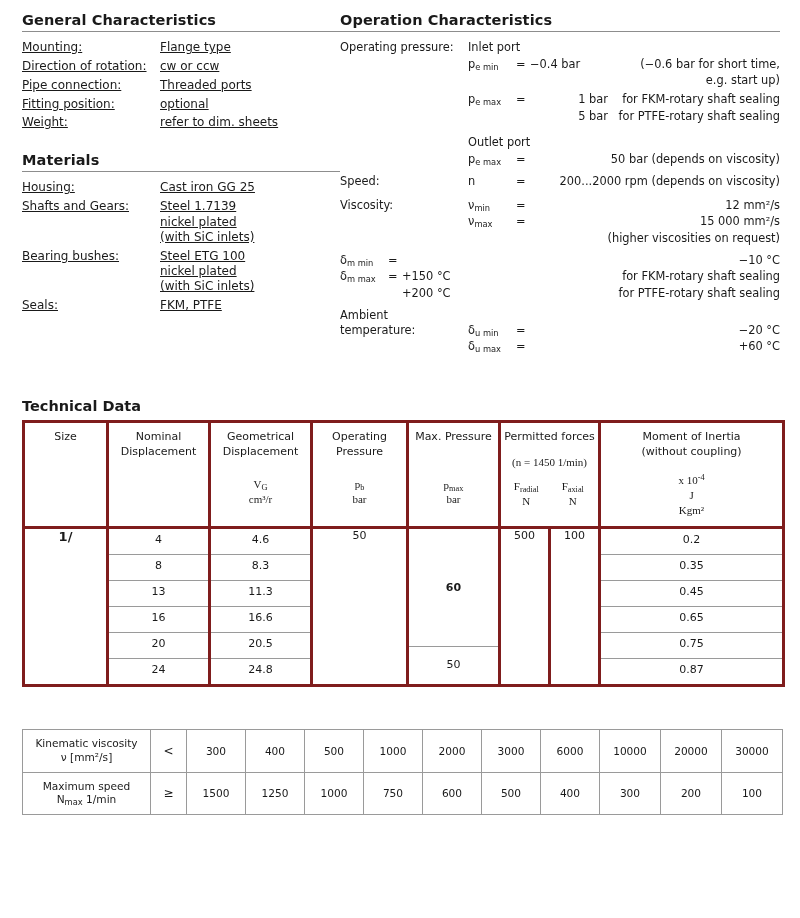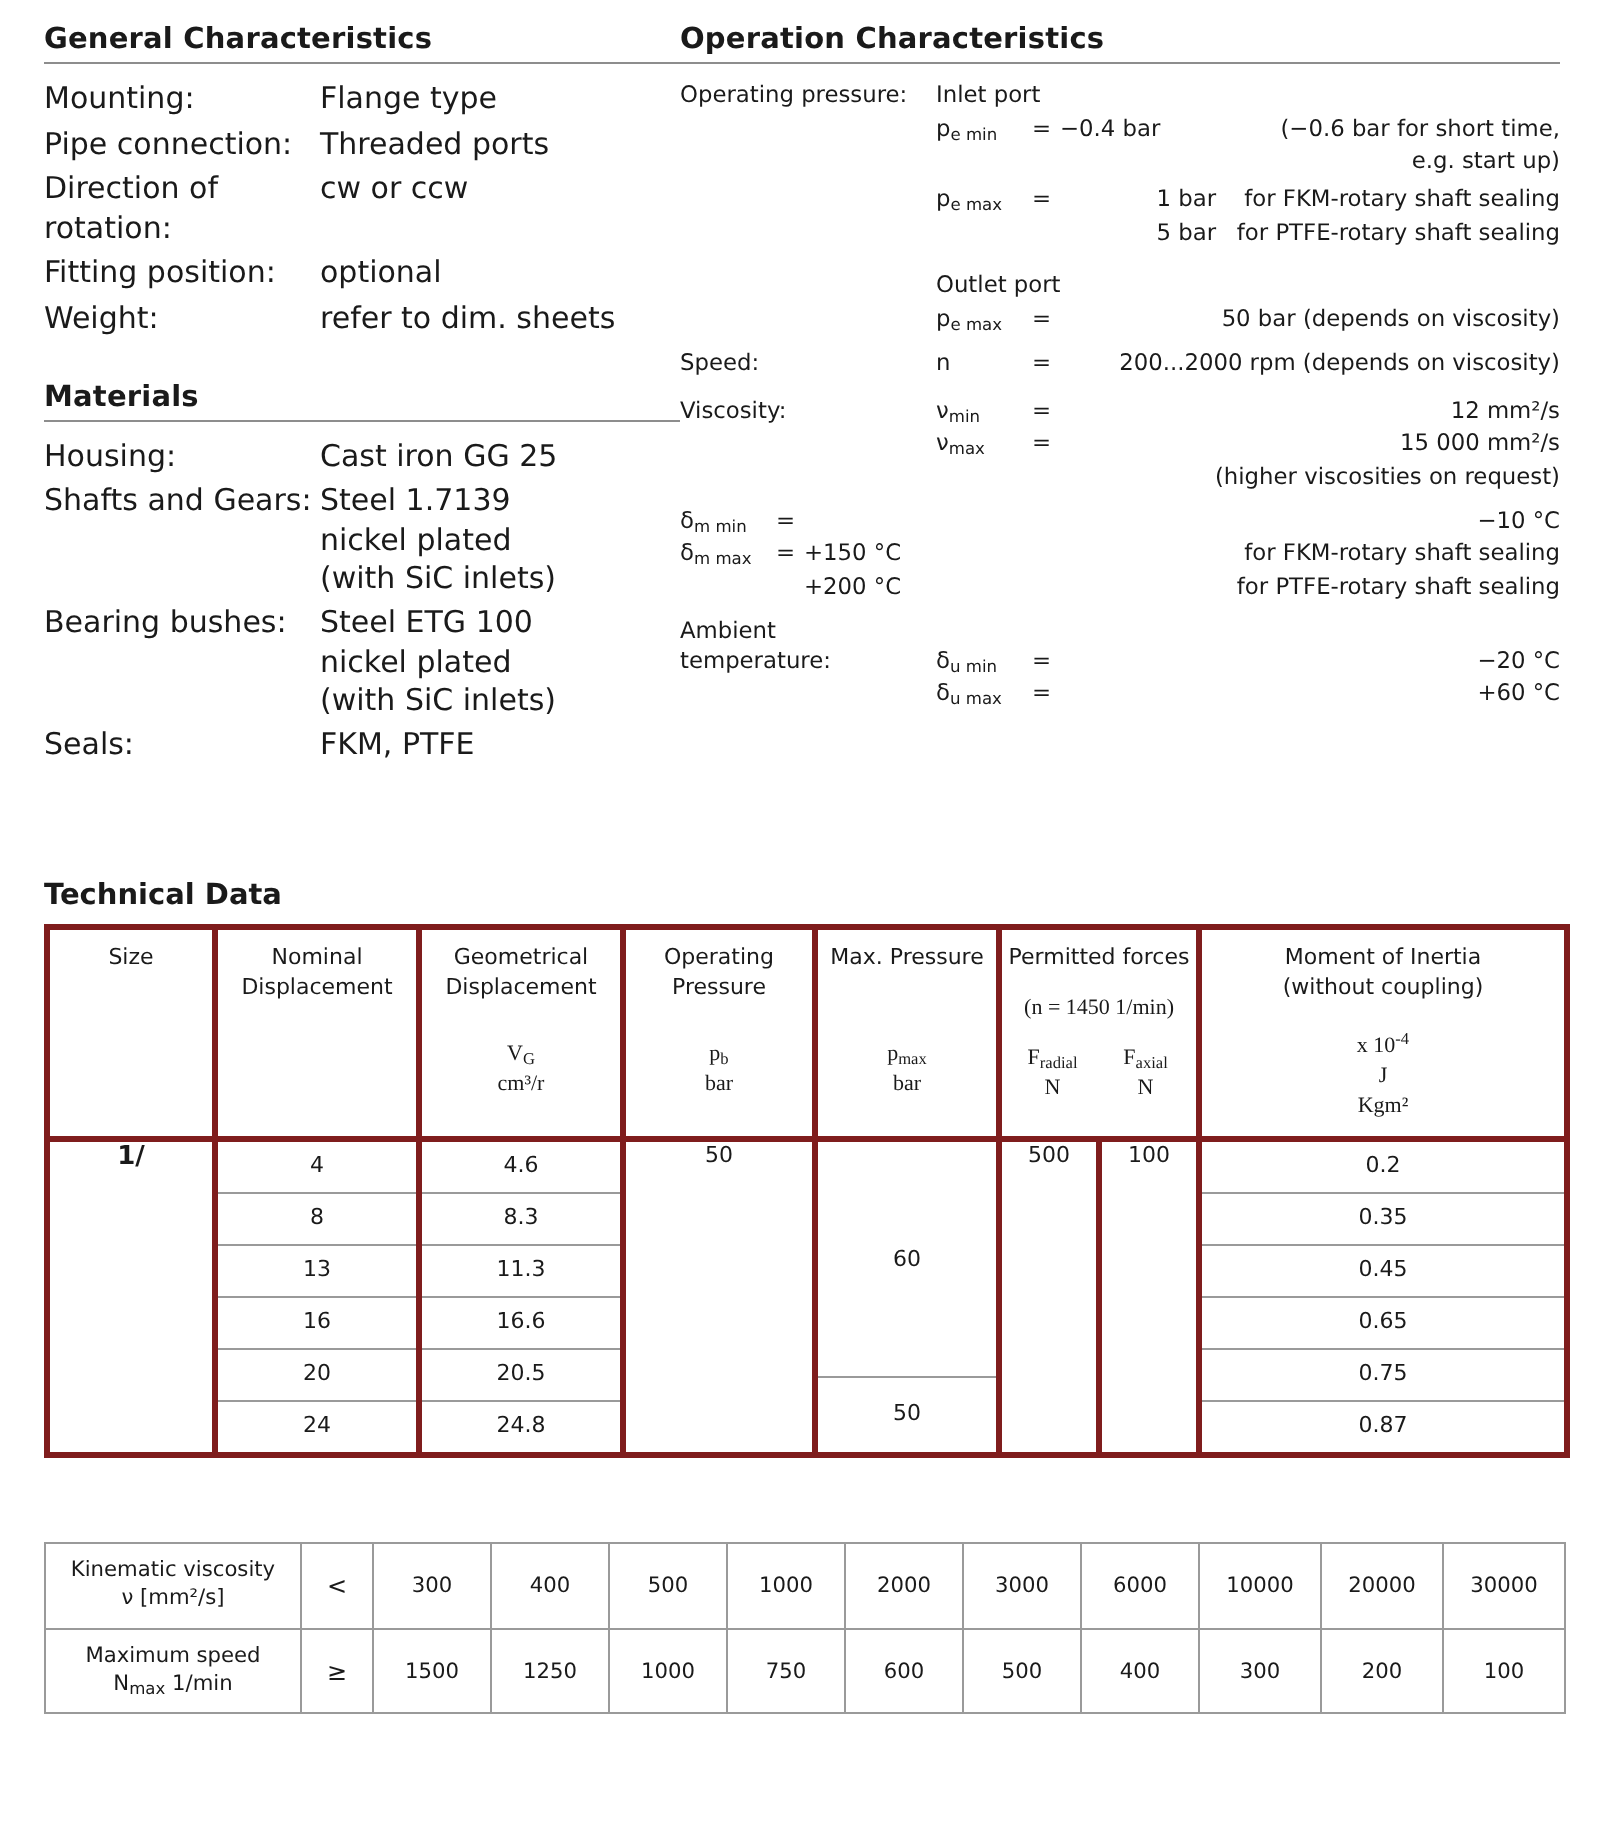--- a/index.html
+++ b/index.html
@@ -38,21 +38,22 @@
   }
   .rule {
     border: 0;
     border-top: 1px solid #8d8d8d;
     margin: 2px 0 8px 0;
   }
   .blk { margin-bottom: 12px; }
 
   table.spec {
     border-collapse: collapse;
-    font-size: 15px;
+    font-size: 12px;
+    text-decoration: underline;
   }
   table.spec td {
     vertical-align: top;
     padding: 0 0 3.5px 0;
     line-height: 1.28;
   }
   td.lbl { width: 138px; padding-right: 4px; }
   td.val { }
 
   
@@ -149,26 +150,26 @@
       <div class="blk">
         <h2 class="section">General Characteristics</h2>
         <hr class="rule">
         <table class="spec">
           <tbody>
               <tr>
             <td class="lbl">Mounting:</td>
             <td class="val">Flange type</td>
           </tr>
           <tr>
+            <td class="lbl">Direction of rotation:</td>
+            <td class="val">cw or ccw</td>
+          </tr>
+          <tr>
             <td class="lbl">Pipe connection:</td>
             <td class="val">Threaded ports</td>
-          </tr>
-          <tr>
-            <td class="lbl">Direction of rotation:</td>
-            <td class="val">cw or ccw</td>
           </tr>
           <tr>
             <td class="lbl">Fitting position:</td>
             <td class="val">optional</td>
           </tr>
           <tr>
             <td class="lbl">Weight:</td>
             <td class="val">refer to dim. sheets</td>
           </tr>
         </tbody>
@@ -445,21 +446,21 @@
                     <td>24.8</td>
                   </tr>
           </tbody>
               </table>
         </td>
         <td class="vmid">50</td>
         <td class="nopad">
           <table class="inner">
             <tbody>
                   <tr>
-                    <td style="height:108px;vertical-align:middle;">60</td>
+                    <td style="height:108px;vertical-align:middle;font-weight:bold;">60</td>
                   </tr>
             <tr>
                     <td style="height:26px;vertical-align:middle;">50</td>
                   </tr>
           </tbody>
               </table>
         </td>
         <td class="vmid">500</td>
         <td class="vmid">100</td>
         <td class="nopad">

